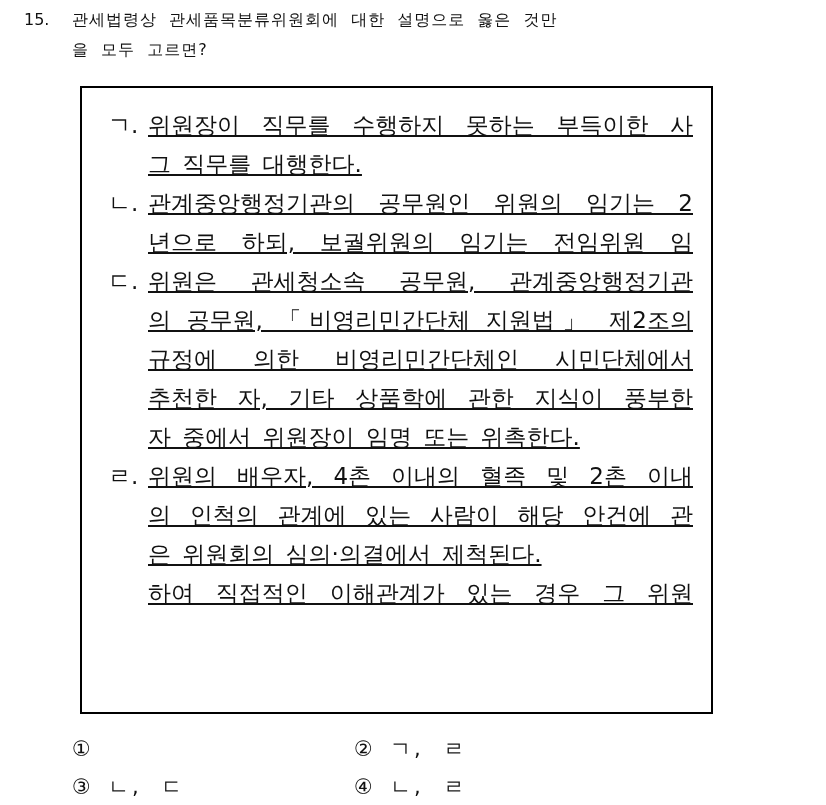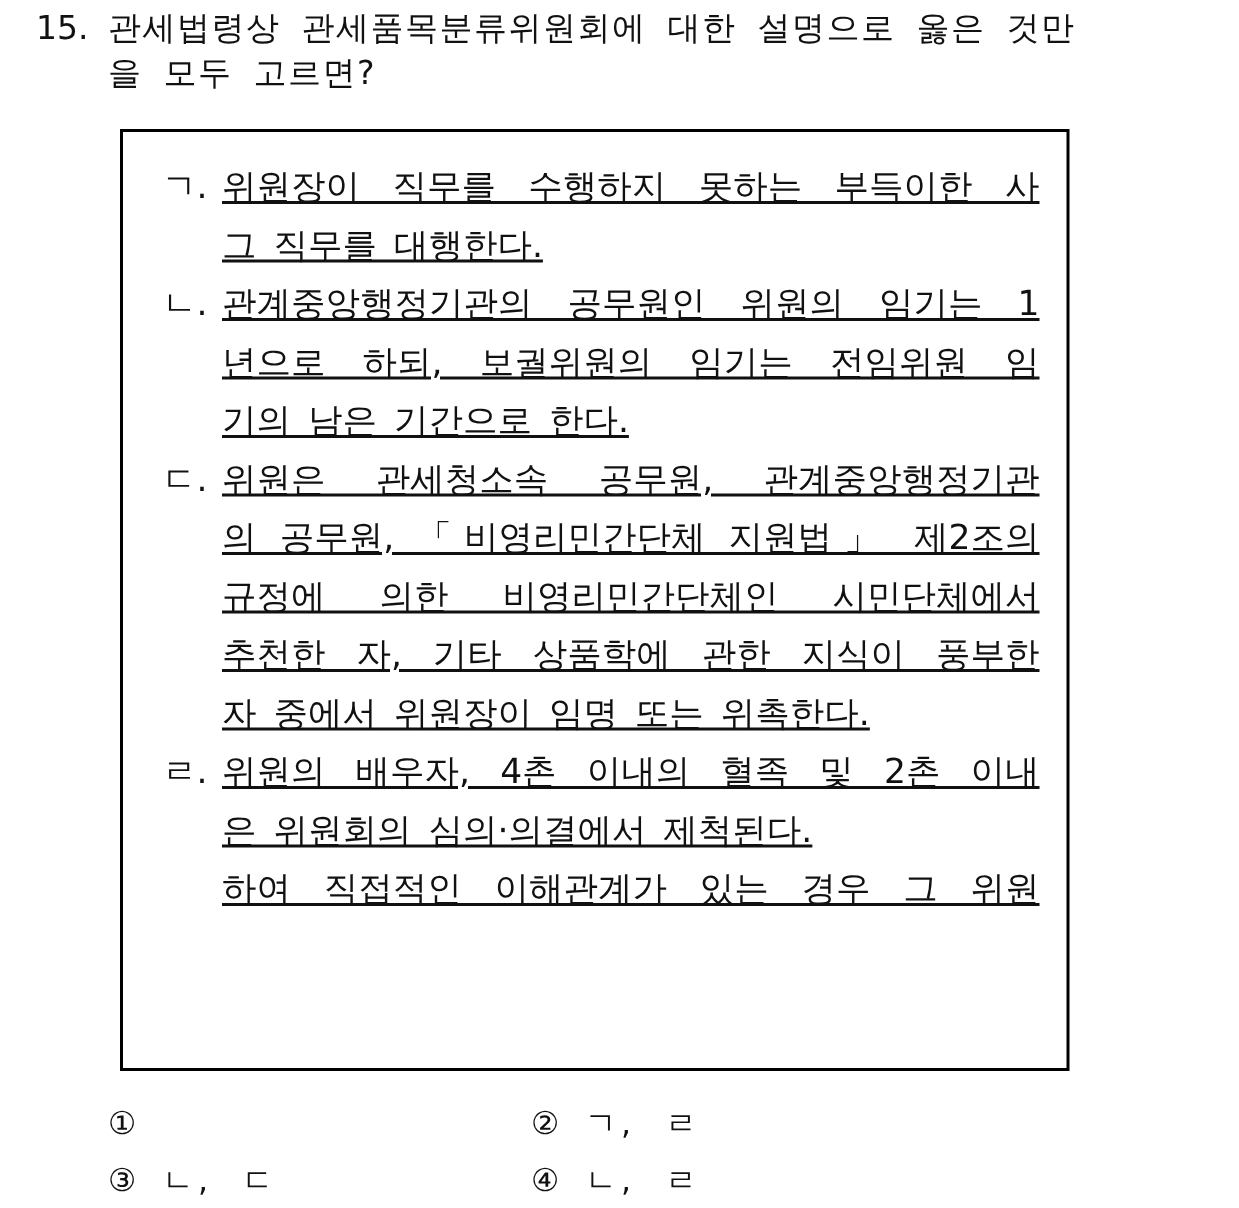--- a/index.html
+++ b/index.html
@@ -13,21 +13,21 @@
       position: relative;
       overflow: hidden;
       color: #111111;
       font-family: "DejaVu Sans", "Liberation Sans", sans-serif;
     }
     .question {
       position: absolute;
       left: 24px;
       top: 5px;
       width: 780px;
-      font-size: 22px;
+      font-size: 16px;
       line-height: 30px;
     }
     .q-row {
       display: flex;
       white-space: nowrap;
     }
     .q-num {
       width: 48px;
       flex: 0 0 48px;
     }
@@ -126,41 +126,41 @@
       <span class="item-marker">ㄱ.</span>
       <span class="item-body">
         <span class="item-line">위원장이 직무를 수행하지 못하는 부득이한 사</span>
         <span class="item-line last">그 직무를 대행한다.</span>
       </span>
     </div>
 
     <div class="item">
       <span class="item-marker">ㄴ.</span>
       <span class="item-body">
-        <span class="item-line">관계중앙행정기관의 공무원인 위원의 임기는 1</span>
+        <span class="item-line">관계중앙행정기관의 공무원인 위원의 임기는 2</span>
         <span class="item-line">년으로 하되, 보궐위원의 임기는 전임위원 임</span>
-        <span class="item-line last">기의 남은 기간으로 한다.</span>
       </span>
     </div>
 
     <div class="item">
       <span class="item-marker">ㄷ.</span>
       <span class="item-body">
         <span class="item-line">위원은 관세청소속 공무원, 관계중앙행정기관</span>
         <span class="item-line">의 공무원, 「비영리민간단체 지원법」 제2조의</span>
         <span class="item-line">규정에 의한 비영리민간단체인 시민단체에서</span>
         <span class="item-line">추천한 자, 기타 상품학에 관한 지식이 풍부한</span>
         <span class="item-line last">자 중에서 위원장이 임명 또는 위촉한다.</span>
       </span>
     </div>
 
     <div class="item">
       <span class="item-marker">ㄹ.</span>
       <span class="item-body">
         <span class="item-line">위원의 배우자, 4촌 이내의 혈족 및 2촌 이내</span>
+        <span class="item-line">의 인척의 관계에 있는 사람이 해당 안건에 관</span>
         <span class="item-line last">은 위원회의 심의·의결에서 제척된다.</span>
         <span class="item-line">하여 직접적인 이해관계가 있는 경우 그 위원</span>
       </span>
     </div>
 
   </div>
 </div>
 
 <div class="choices">
   <div class="choice-row">

